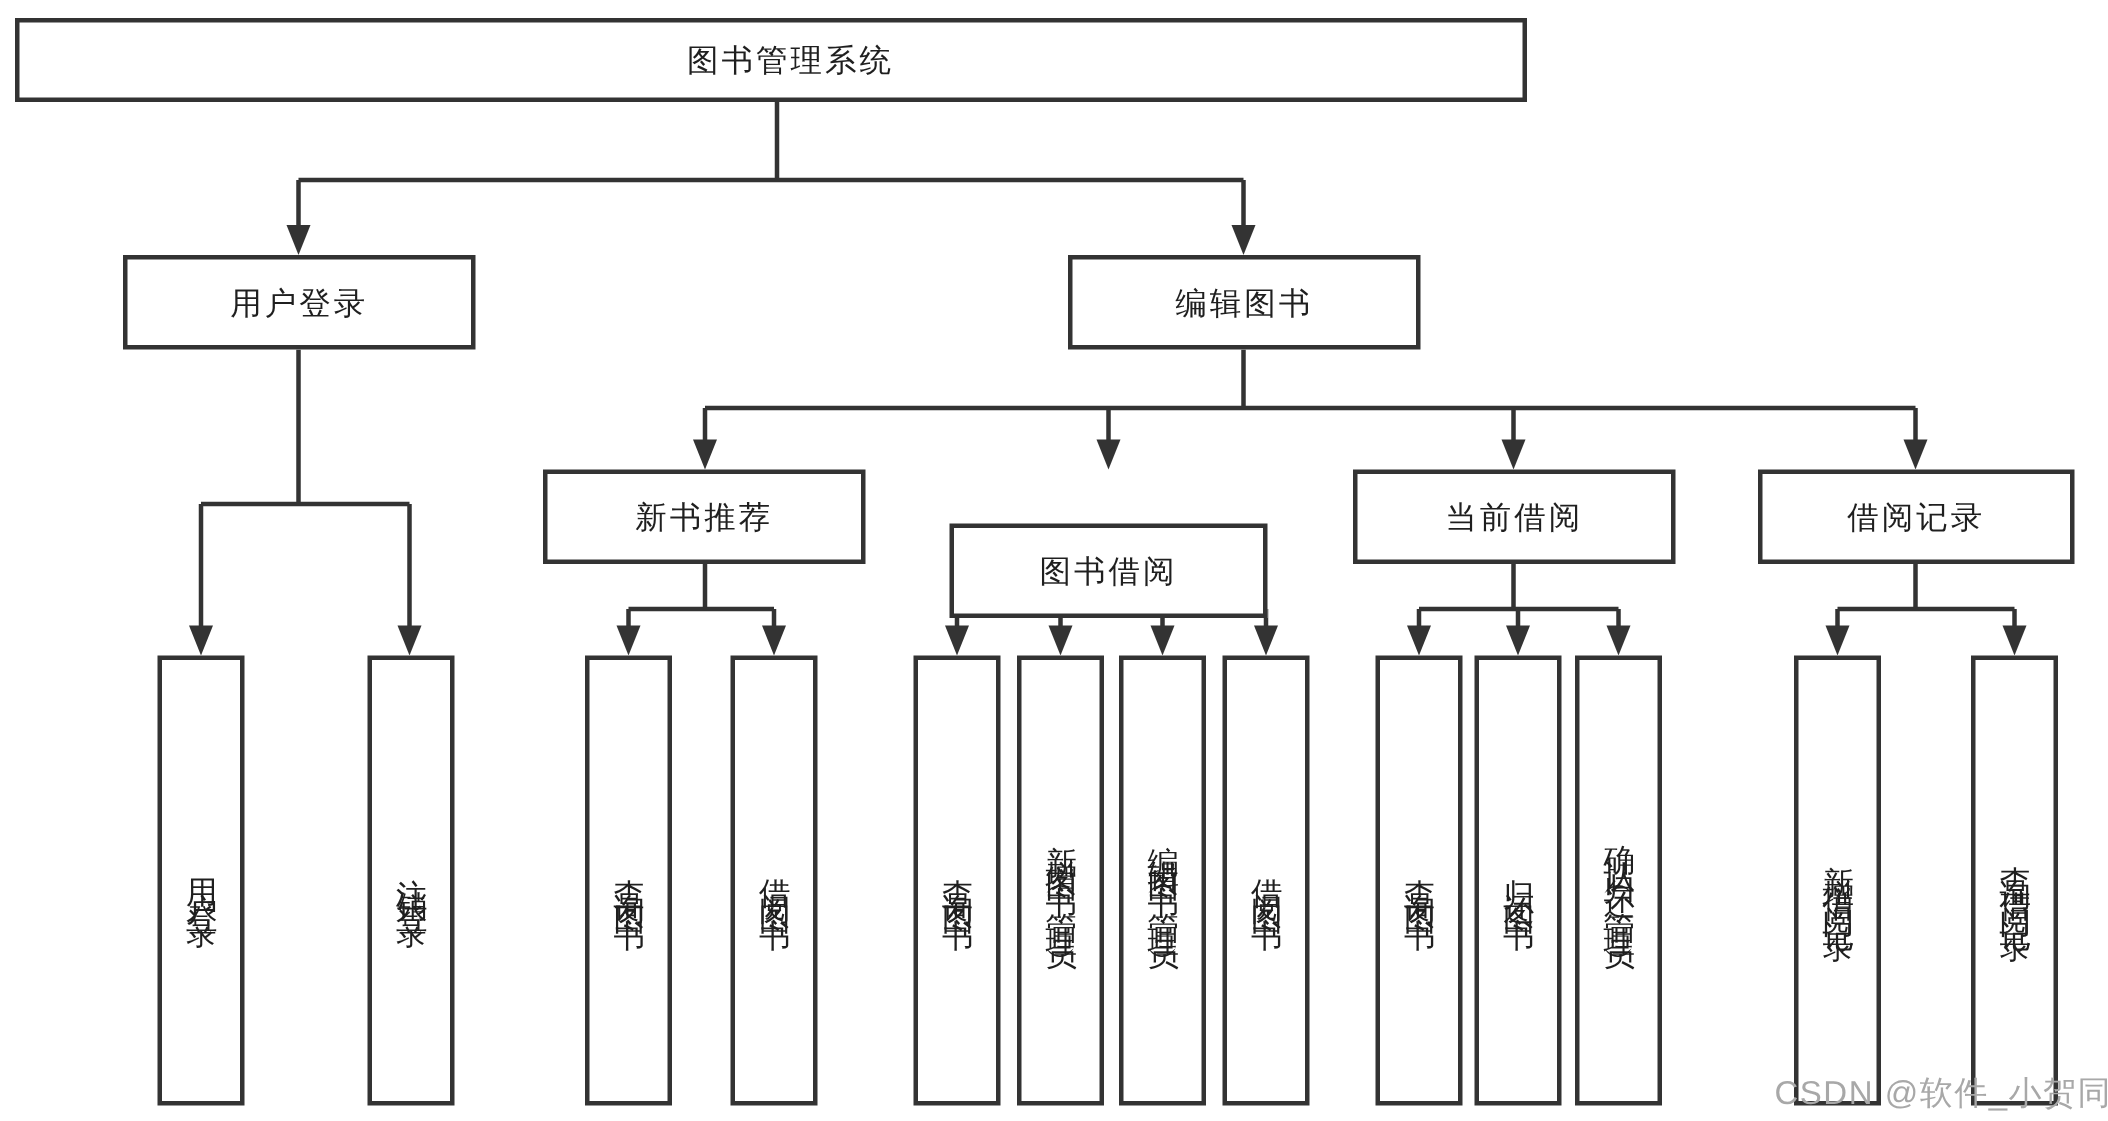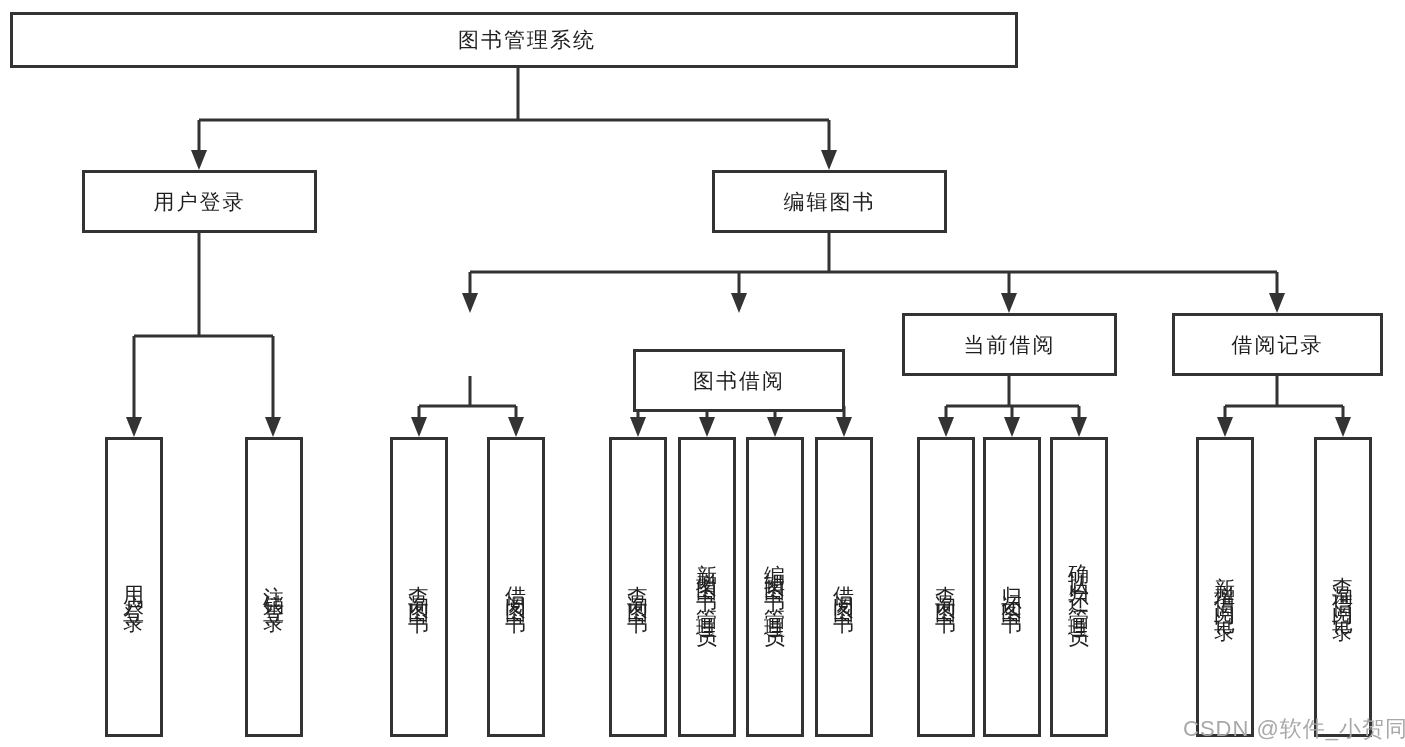--- a/index.html
+++ b/index.html
@@ -131,20 +131,23 @@
     <span>图书管理系统</span>
   </div>
 
   <div class="node n-l2a">
     <span>用户登录</span>
   </div>
   <div class="node n-l2b">
     <span>编辑图书</span>
   </div>
 
+  <div class="node n-l3a">
+    <span>新书推荐</span>
+  </div>
   <div class="node n-l3b">
     <span>图书借阅</span>
   </div>
   <div class="node n-l3d">
     <span>借阅记录</span>
   </div>
   <div class="node n-l3c">
     <span>当前借阅</span>
   </div>
 

